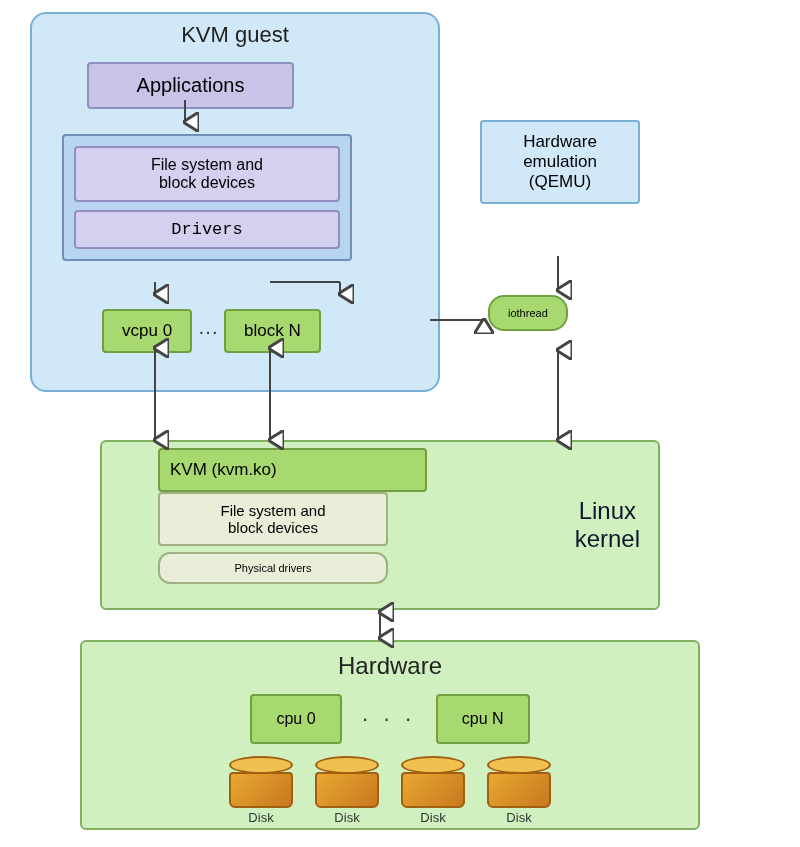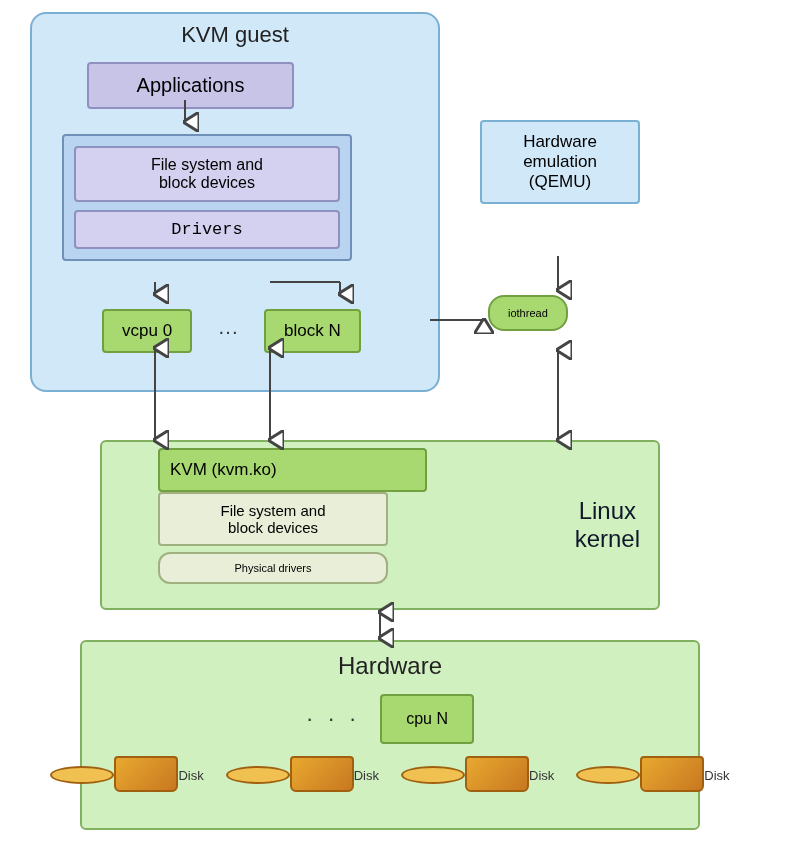--- a/index.html
+++ b/index.html
@@ -83,21 +83,21 @@
       font-family: Liberation Mono, monospace;
     }
 
     
     .vcpu-row {
       position: absolute;
       top: 295px;
       left: 38px;
       display: flex;
       align-items: center;
-      gap: 20px;
+      gap: 0;
       padding-left: 32px;
     }
 
     .vcpu-box {
       background: #a8d870;
       border: 2px solid #70a040;
       border-radius: 4px;
       padding: 10px 18px;
       font-size: 17px;
       text-align: center;
@@ -244,21 +244,21 @@
     .disk-row {
       display: flex;
       justify-content: center;
       gap: 22px;
       margin-top: 12px;
     }
 
     
     .disk {
       display: flex;
-      flex-direction: row;
+      flex-direction: column;
       align-items: center;
     }
 
     .disk-body {
       width: 64px;
       height: 36px;
       background: linear-gradient(135deg, #e8a830, #c87820);
       border-radius: 4px 4px 6px 6px;
       border: 2px solid #a06010;
       position: relative;
@@ -344,20 +344,23 @@
       <span>File system and<br>block devices</span>
     </div>
     <div class="phys-drivers-box">
       <span>Physical drivers</span>
     </div>
   </div>
 
   <div class="hardware-box">
     <div class="hardware-title">Hardware</div>
     <div class="cpu-row">
+      <div class="cpu-box">
+        <span>cpu 0</span>
+      </div>
       <span class="cpu-dots">· · ·</span>
       <div class="cpu-box">
         <span>cpu N</span>
       </div>
     </div>
     <div class="disk-row">
 
       <div class="disk">
         <div class="disk-top"></div>
         <div class="disk-body"></div>

